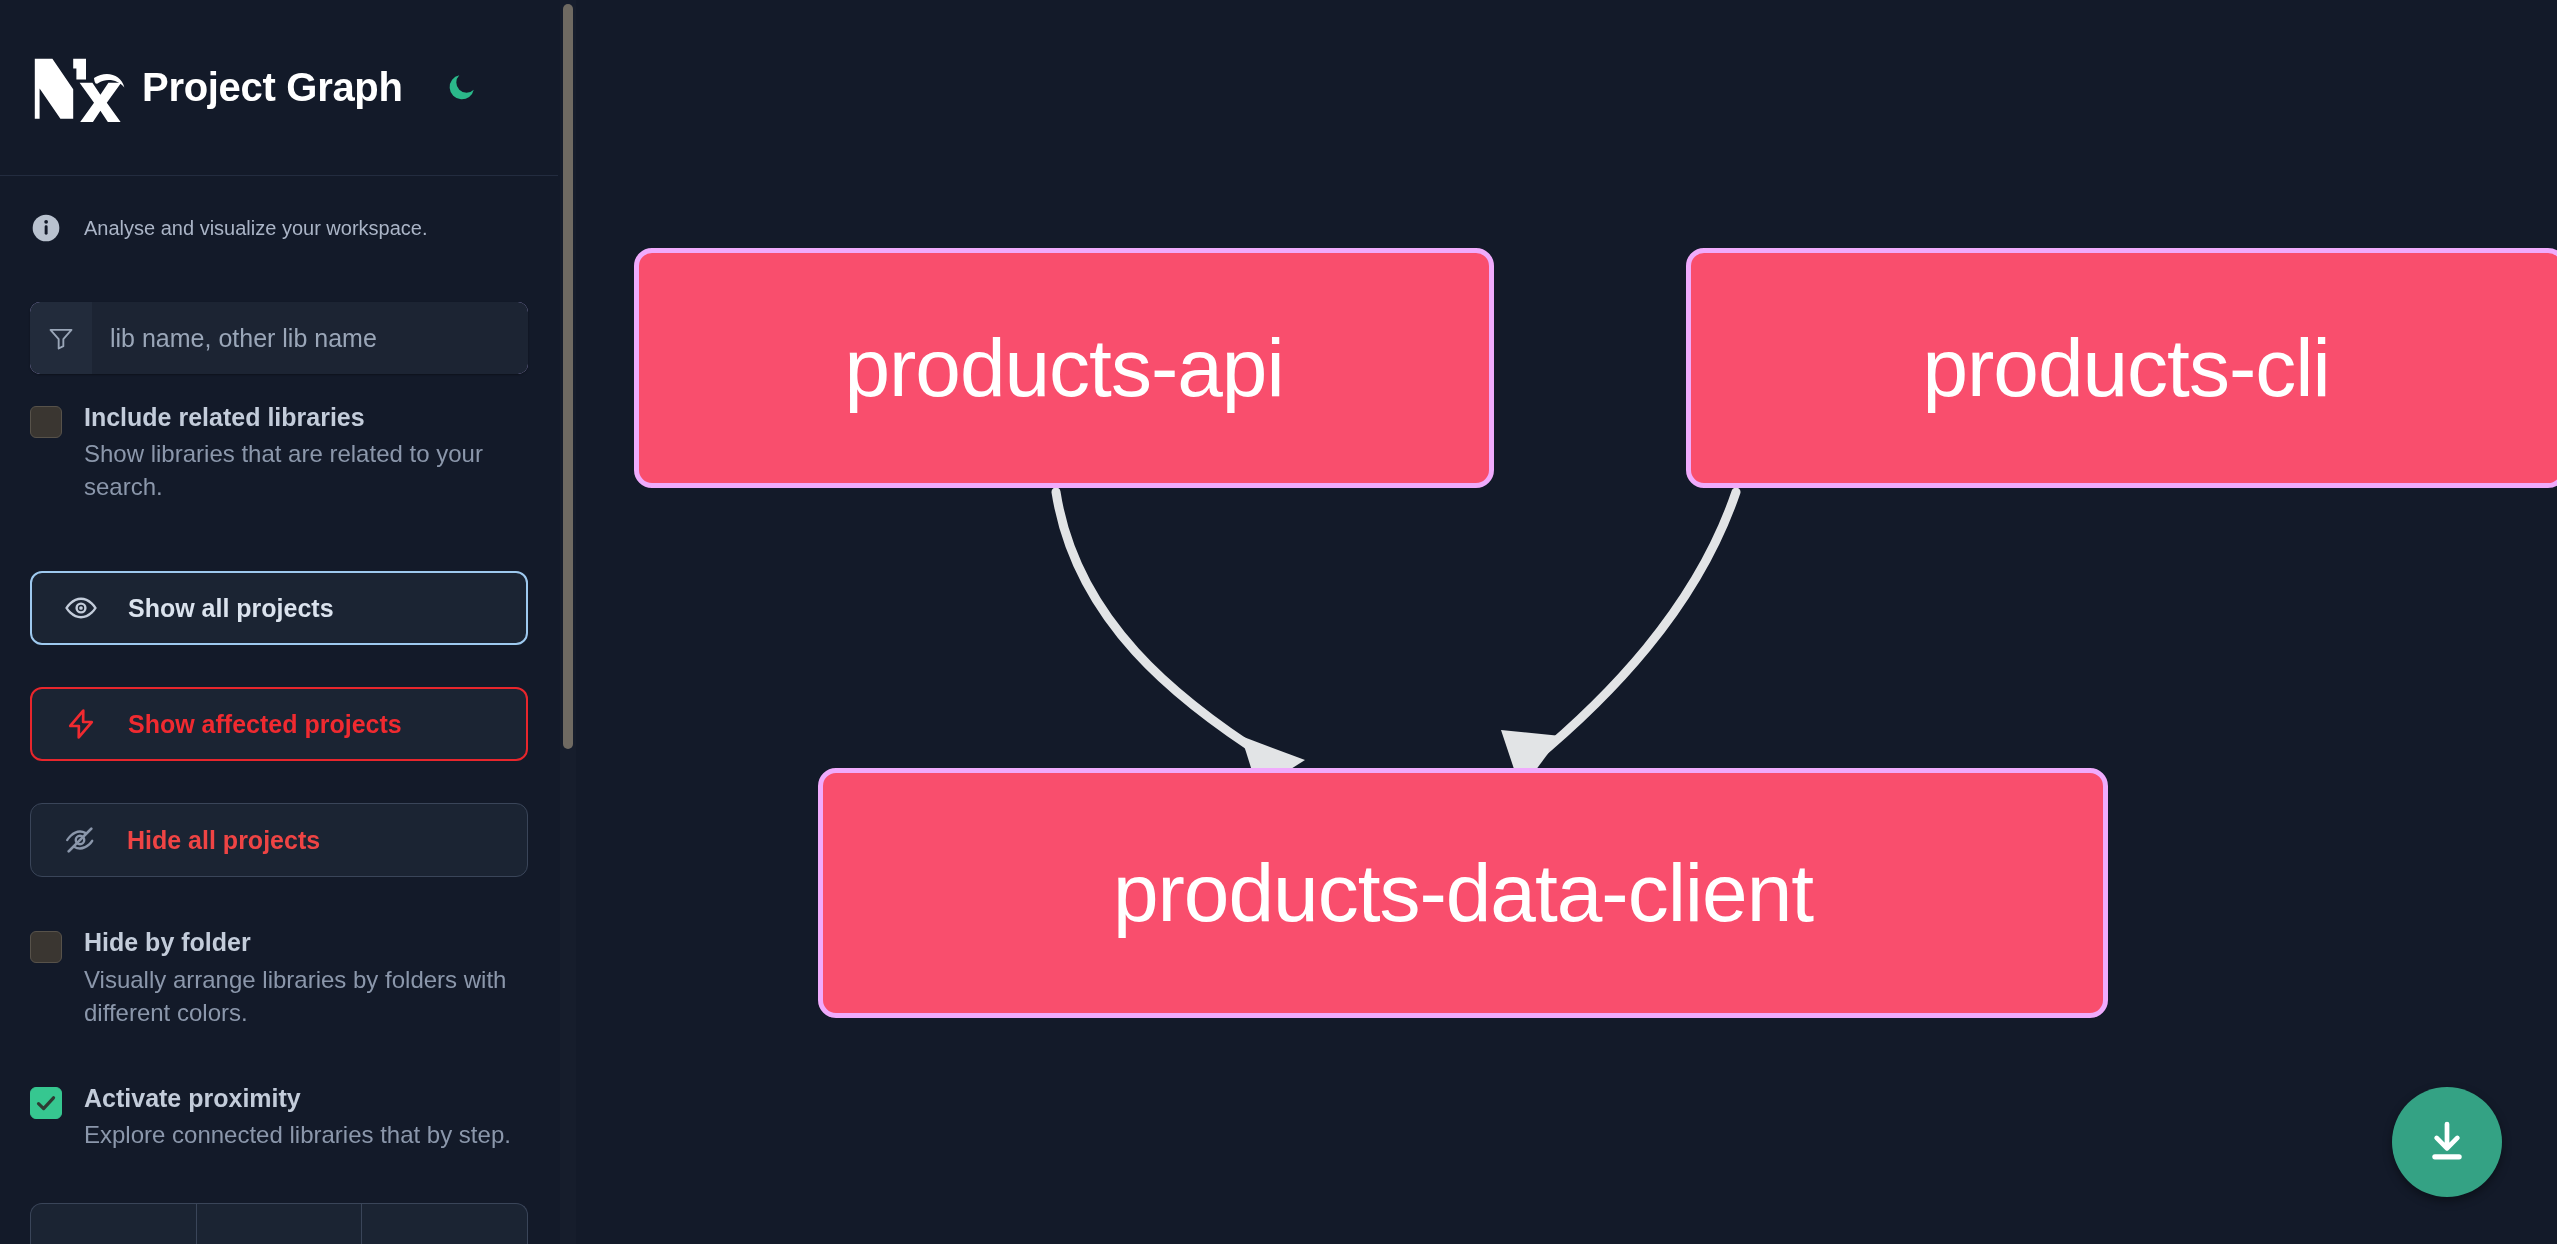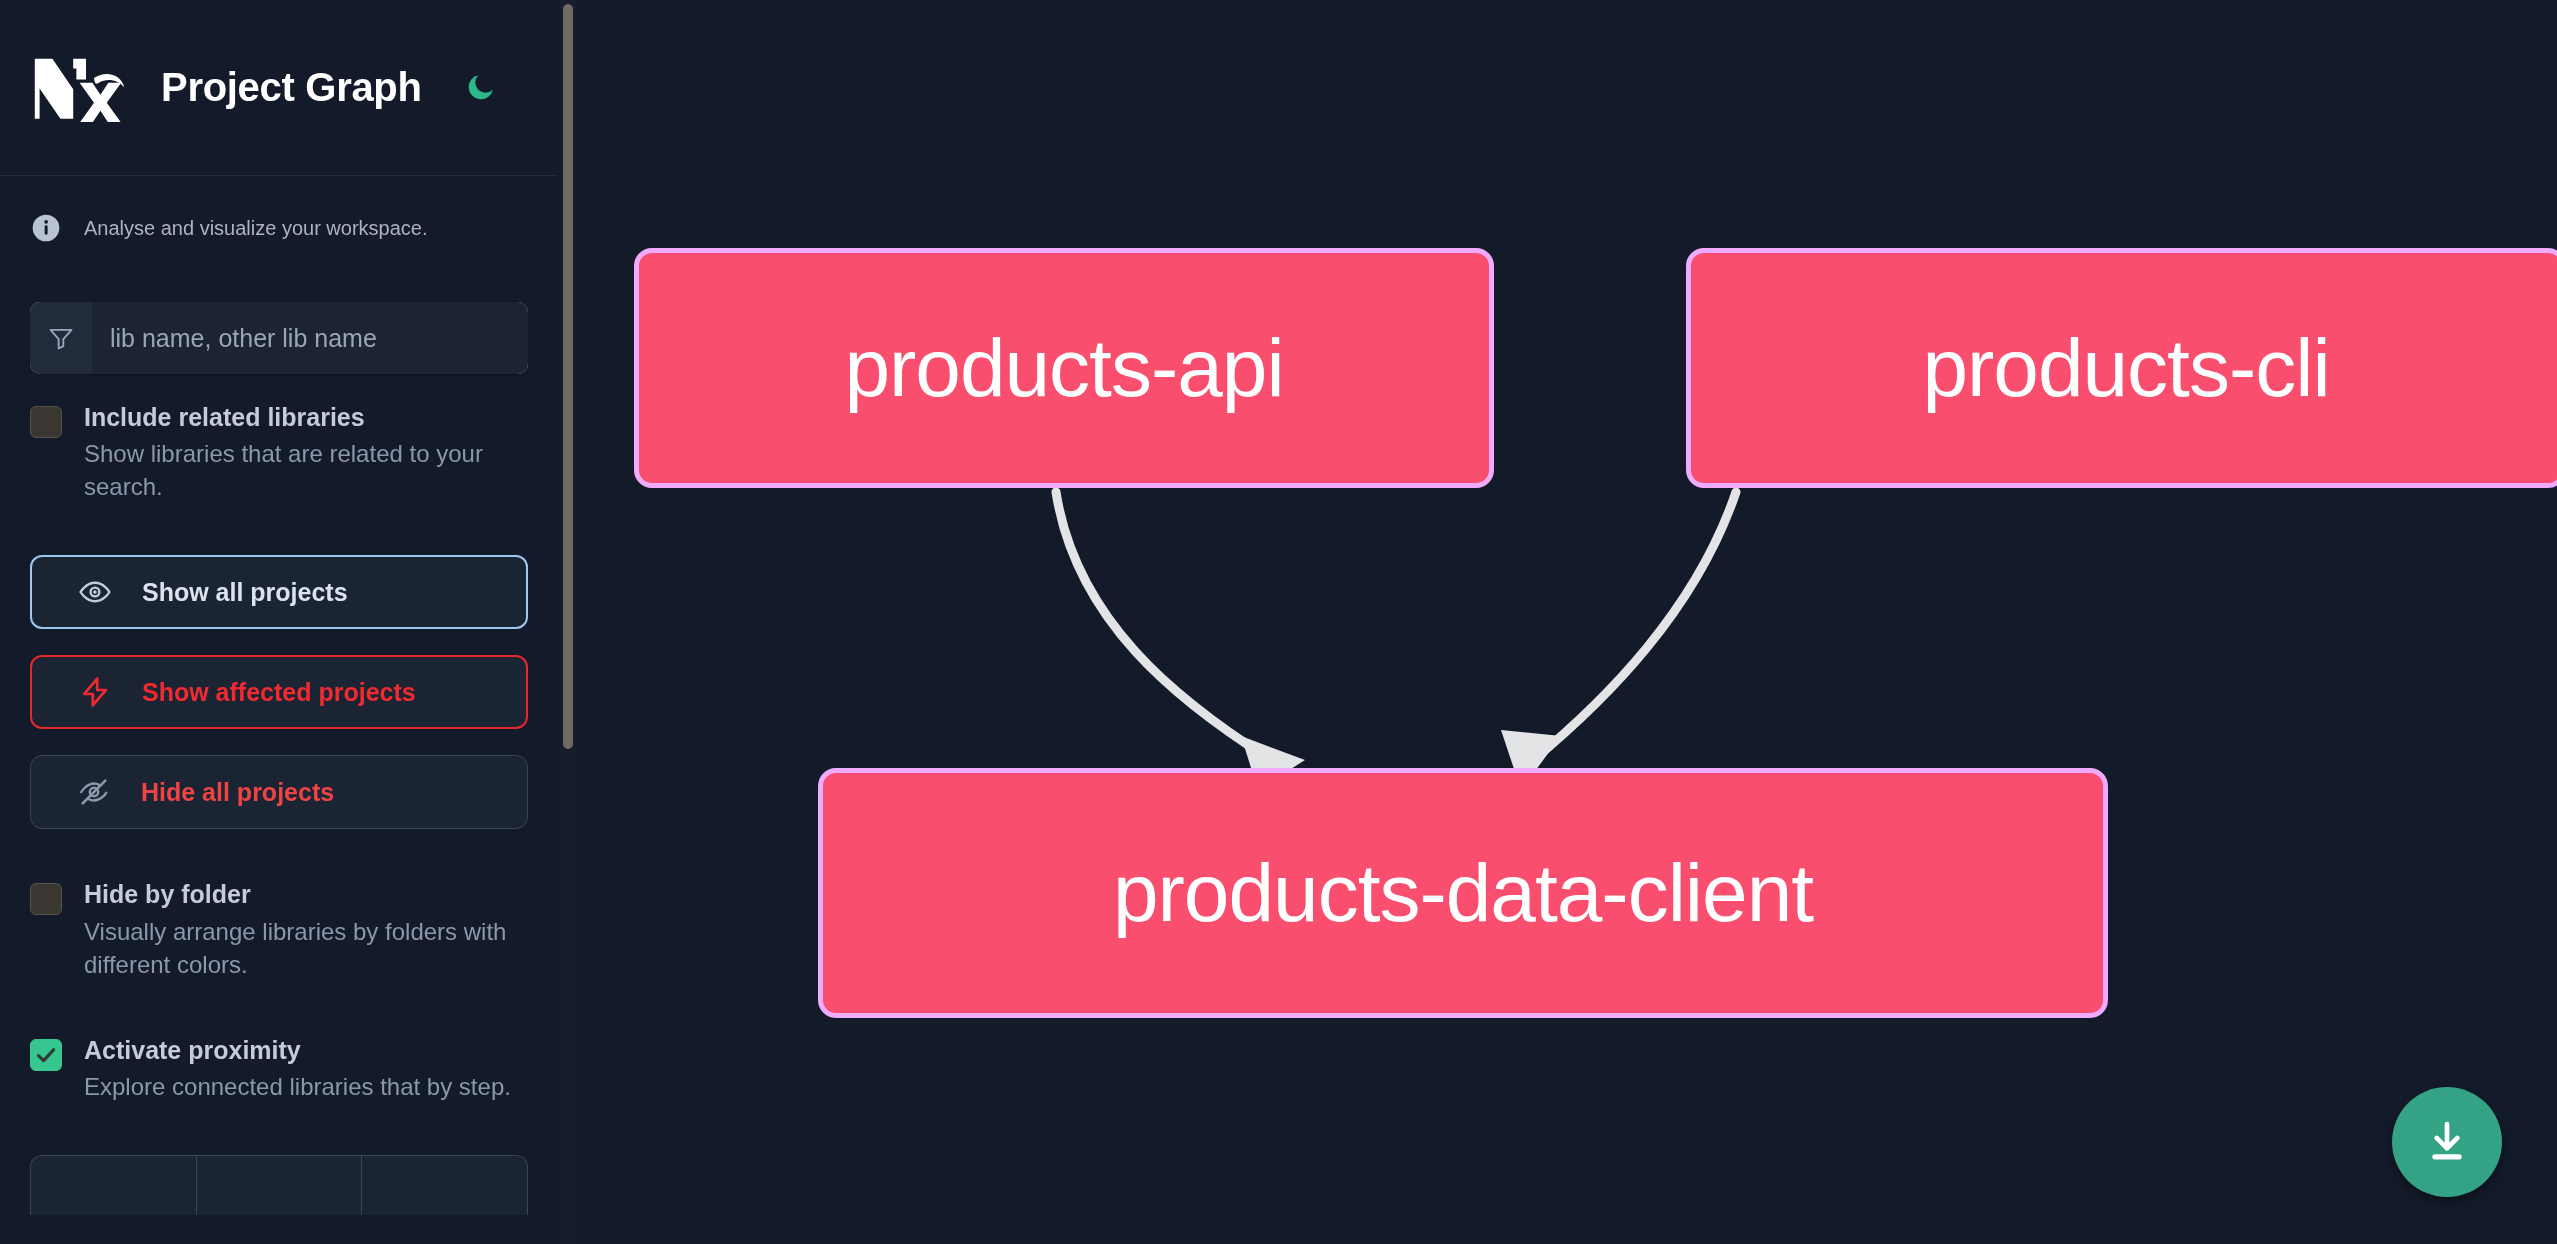--- a/index.html
+++ b/index.html
@@ -23,21 +23,21 @@
 
   .sb-header {
     height:176px;
     display:flex; align-items:center;
     padding-left:30px;
     border-bottom:1px solid #232c3f;
   }
   .nx-logo { width:96px; height:68px; flex:0 0 96px; }
   .app-title {
     font-size:40px; font-weight:700; color:#ffffff;
-    margin-left:35px; letter-spacing:-0.3px;
+    margin-left:16px; letter-spacing:-0.3px;
     white-space:nowrap;
     text-align:center;
   }
   .moon-btn {
     margin-left:36px; width:44px; height:44px;
     display:flex; align-items:center; justify-content:center;
     cursor:pointer;
   }
 
   .sb-note {
@@ -82,23 +82,23 @@
   .cb.on  { background:#36c790; border:1px solid #36c790;
             display:flex; align-items:center; justify-content:center; }
   .cb-body { margin-left:22px; }
   .cb-title { font-size:25px; font-weight:700; color:#c3ccda; line-height:1.25; }
   .cb-desc  { font-size:24px; color:#8b97ab; line-height:1.38; margin-top:4px; max-width:430px; }
 
   .btn-group { margin:52px 30px 0 30px; display:flex; flex-direction:column; gap:26px; }
   .gbtn {
     height:74px; border-radius:12px;
     display:flex; align-items:center;
-    padding-left:46px; cursor:pointer;
+    padding-left:32px; cursor:pointer;
     background:#1b2433;
-    font-size:25px; font-weight:700;
+    font-size:25px; font-weight:700;margin-top:16px;
   }
   .gbtn .gi { width:38px; flex:0 0 38px; display:flex; align-items:center; }
   .gbtn .gl { margin-left:26px; white-space:nowrap; }
   .gbtn.blue  { border:2px solid #9ec9ef; color:#dbe3ee; }
   .gbtn.red   { border:2px solid #e8262c; color:#f02a30; }
   .gbtn.plain { border:1px solid #3a4559; color:#ef4444; }
 
   .seg-peek {
     margin:52px 30px 0 30px;
     height:60px;

